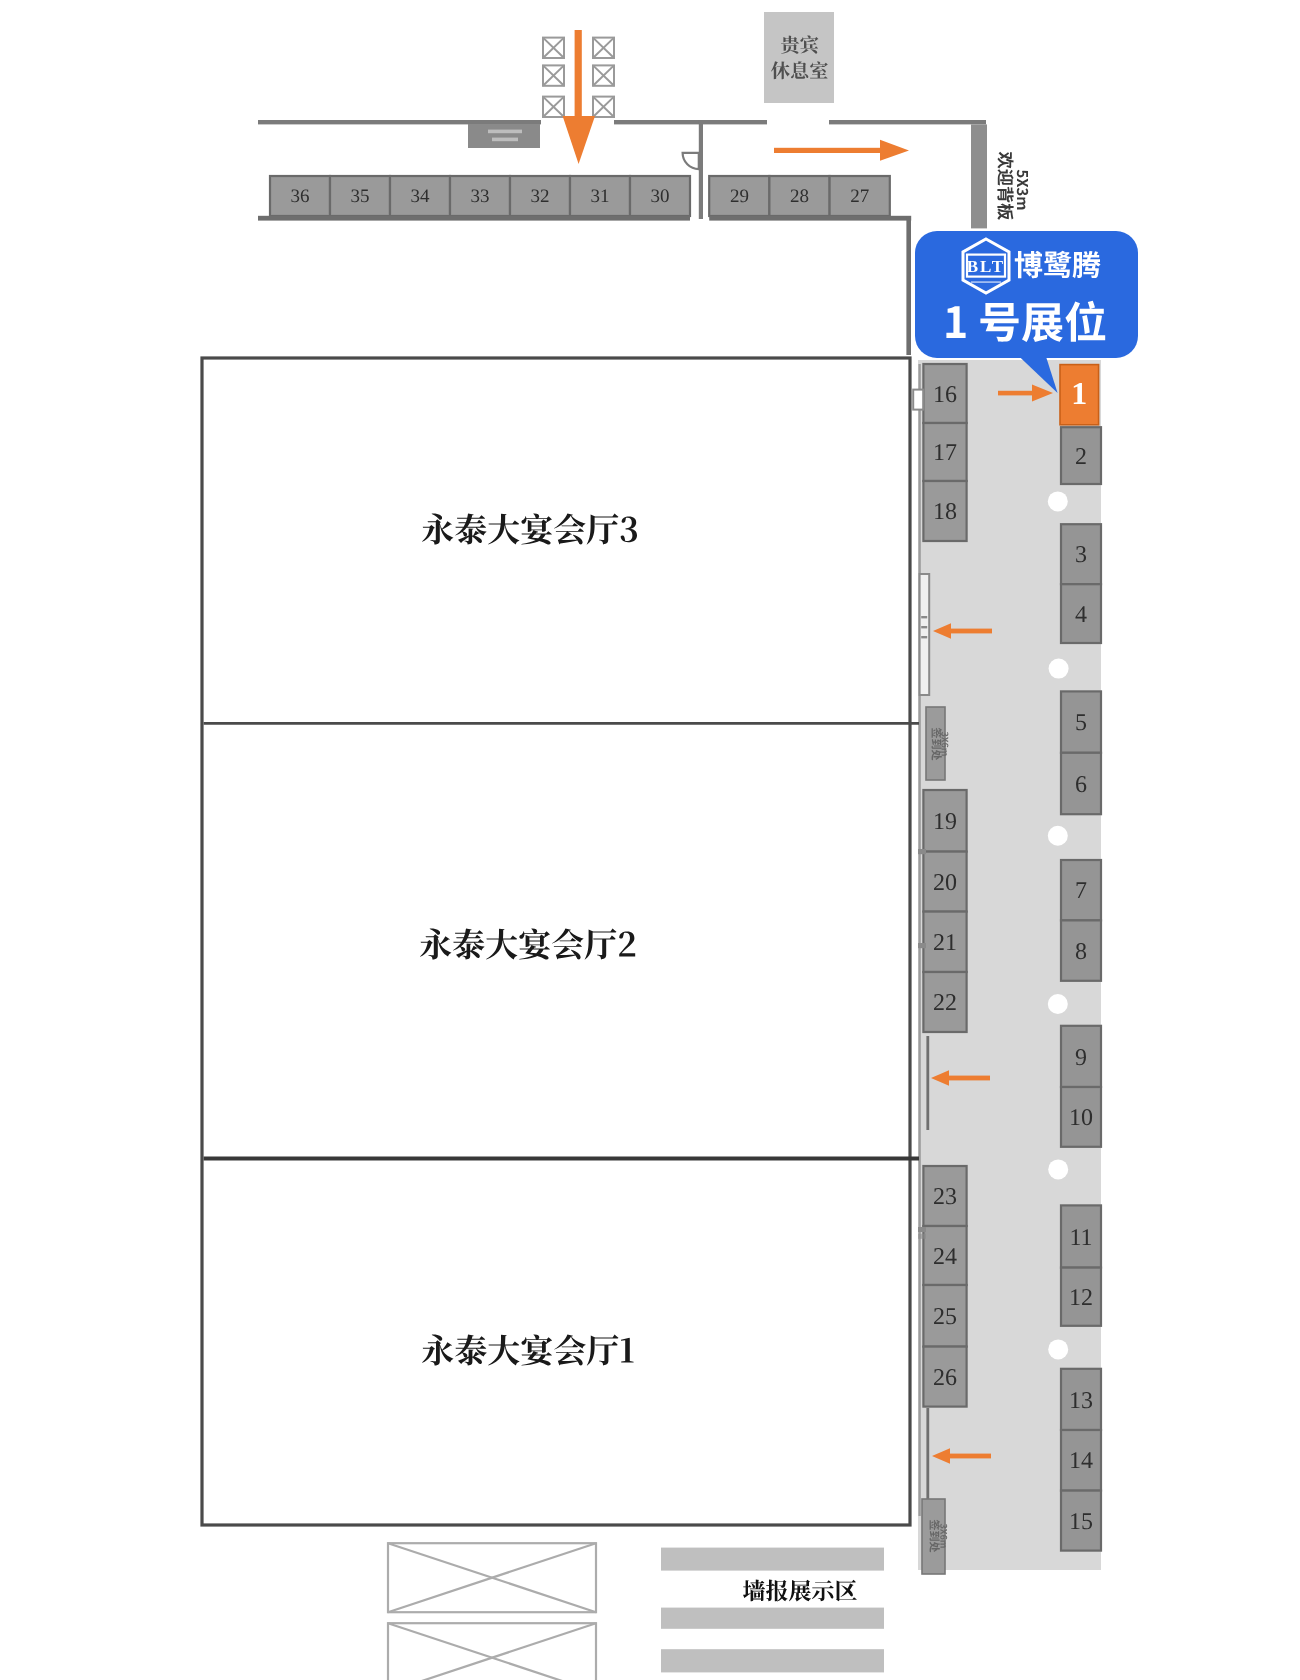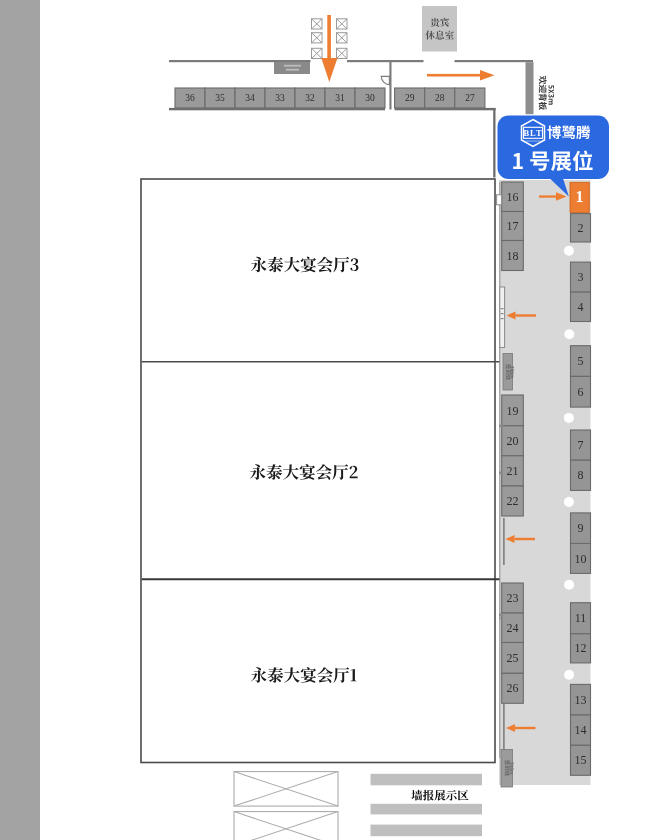--- a/index.html
+++ b/index.html
@@ -1,14 +1,14 @@
 <!DOCTYPE html>
 <html><head><meta charset="utf-8"><style>
 html,body{margin:0;padding:0;background:#ffffff;}
-#c{position:relative;width:516px;height:840px;background:#a3a3a3;font-family:"Liberation Sans",sans-serif;padding-left:40px;}
+#c{position:relative;width:516px;height:840px;background:#8b5cf6;font-family:"Liberation Sans",sans-serif;}
 text{font-family:"Liberation Serif",serif;}
 </style></head><body>
 <div id="c">
 <svg width="650" height="840" viewBox="0 0 650 840">
 
 <rect x="0" y="0" width="650" height="840" fill="#ffffff"></rect>
 
 <rect x="459" y="180" width="91.5" height="605" fill="#d8d8d8"></rect>
 
 <rect x="459.2" y="182" width="1.2" height="576" fill="#9c9c9c"></rect>

